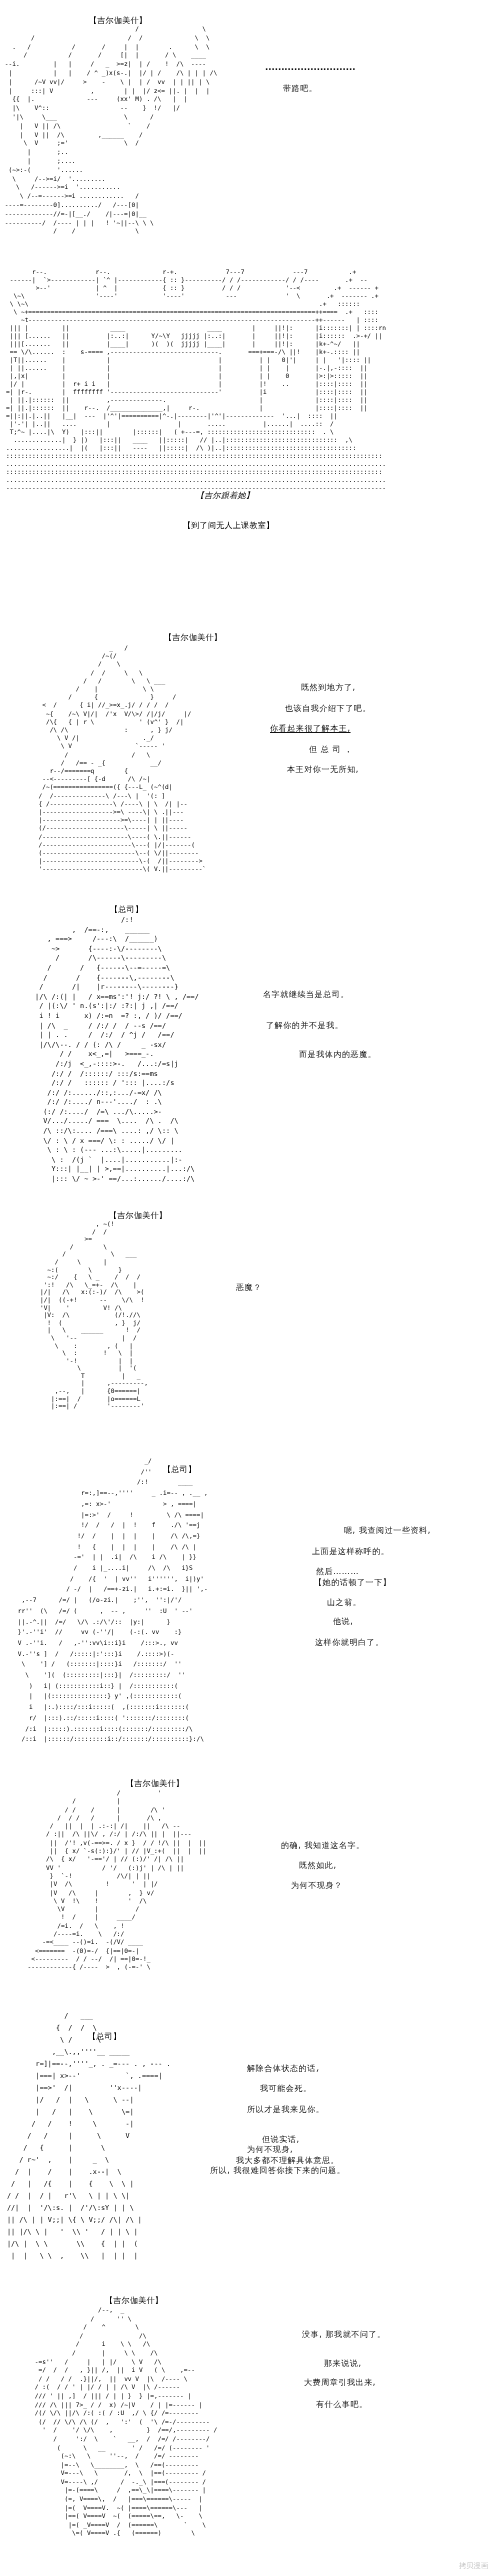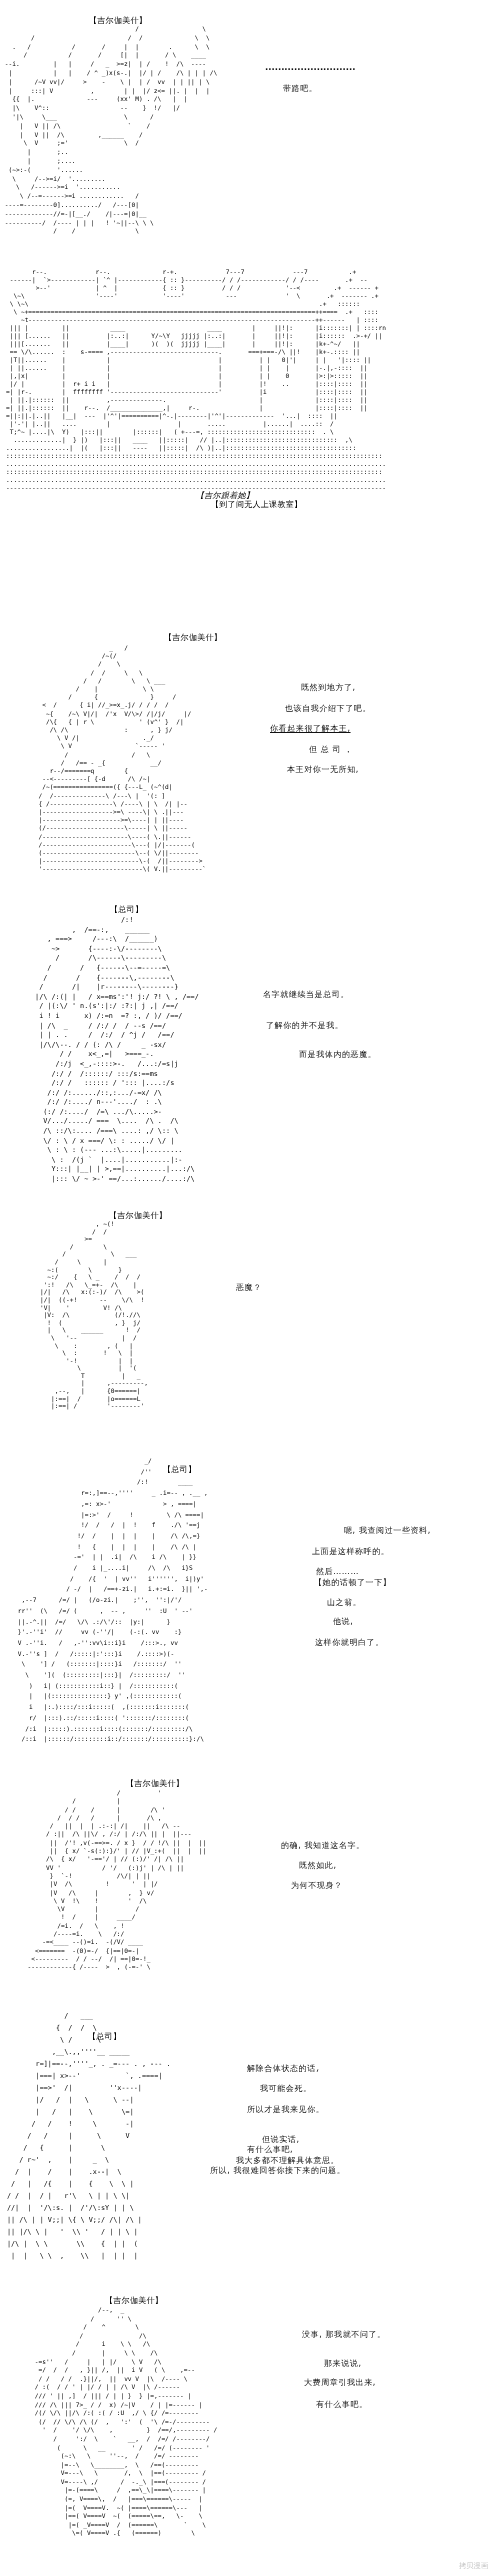--- a/index.html
+++ b/index.html
@@ -109,21 +109,21 @@
   |'-'| |..||   ....        |                  |       .....          |......|  ....::  /
   T;^~ |....|\  Y)   |:::||        |::::::|   ( +---=, :::::::::::::::::::::::::::::  . \
    .............|  } |)   |:::||   ____   ||:::::|   // |..|::::::::::::::::::::::::::::::  ,\
  .................|  |(   |:::||   ----   ||:::::|  /\ )|..|:::::::::::::::::::::::::::::::::::
  :::::::::::::::::::::::::::::::::::::::::::::::::::::::::::::::::::::::::::::::::::::::::::::::::::::
  ......................................................................................................
  :::::::::::::::::::::::::::::::::::::::::::::::::::::::::::::::::::::::::::::::::::::::::::::::::::::
  ......................................................................................................
  ------------------------------------------------------------------------------------------------------</pre>
   <div class="caption" style="left:196px;top:490px;font-style:italic;">【吉尔跟着她】</div>
-  <div class="caption" style="left:183px;top:499px;margin-left:28px;">【到了间无人上课教室】</div>
+  <div class="caption" style="left:183px;top:520px;">【到了间无人上课教室】</div>
 
   <div class="lbl" style="left:164px;top:632px;">【吉尔伽美什】</div>
   <pre class="art" style="left:31px;top:644px;font-size:6.2px;line-height:8.2px;">                     _   /
                    /~(/
                   /    \
                 /  /     \   \
               /   /        \   \ ___
             /    |            \ \
           /      {              }     /
    &lt;  /      { i| //_&gt;=x_.j/ / / /  /
@@ -296,21 +296,21 @@
  //|  |  '/\:s. |  /'/\:sY | | \
  || /\ | | V;;| \{ \ V;;/ /\| /\ |
  || |/\ \ |   '  \\ '   / | | \ |
  |/\ |  \ \       \\    {  | |  (
   |  |   \ \  ,    \\   |  | |  |</pre>
   <div class="lbl" style="left:88px;top:2031px;">【总司】</div>
   <div class="dlg" style="left:247px;top:2063px;font-family:Liberation Mono, monospace;">解除合体状态的话,</div>
   <div class="dlg" style="left:260px;top:2083px;">我可能会死。</div>
   <div class="dlg" style="left:247px;top:2104px;">所以才是我来见你。</div>
   <div class="dlg" style="left:262px;top:2134px;">但说实话,</div>
-  <div class="dlg" style="left:247px;top:2144px;">有什么事吧,</div>
+  <div class="dlg" style="left:247px;top:2144px;">为何不现身,</div>
   <div class="dlg" style="left:236px;top:2155px;">我大多都不理解具体意思。</div>
   <div class="dlg" style="left:210px;top:2165px;">所以, 我很难回答你接下来的问题。</div>
 
   <div class="lbl" style="left:105px;top:2295px;">【吉尔伽美什】</div>
   <pre class="art" style="left:31px;top:2306px;font-size:6.2px;line-height:8.6px;">                  /--,  _
                 /      '' \
               /    ^        \
              /               /\
             /      i    \ \   /\
            /       |     \ \    /\

